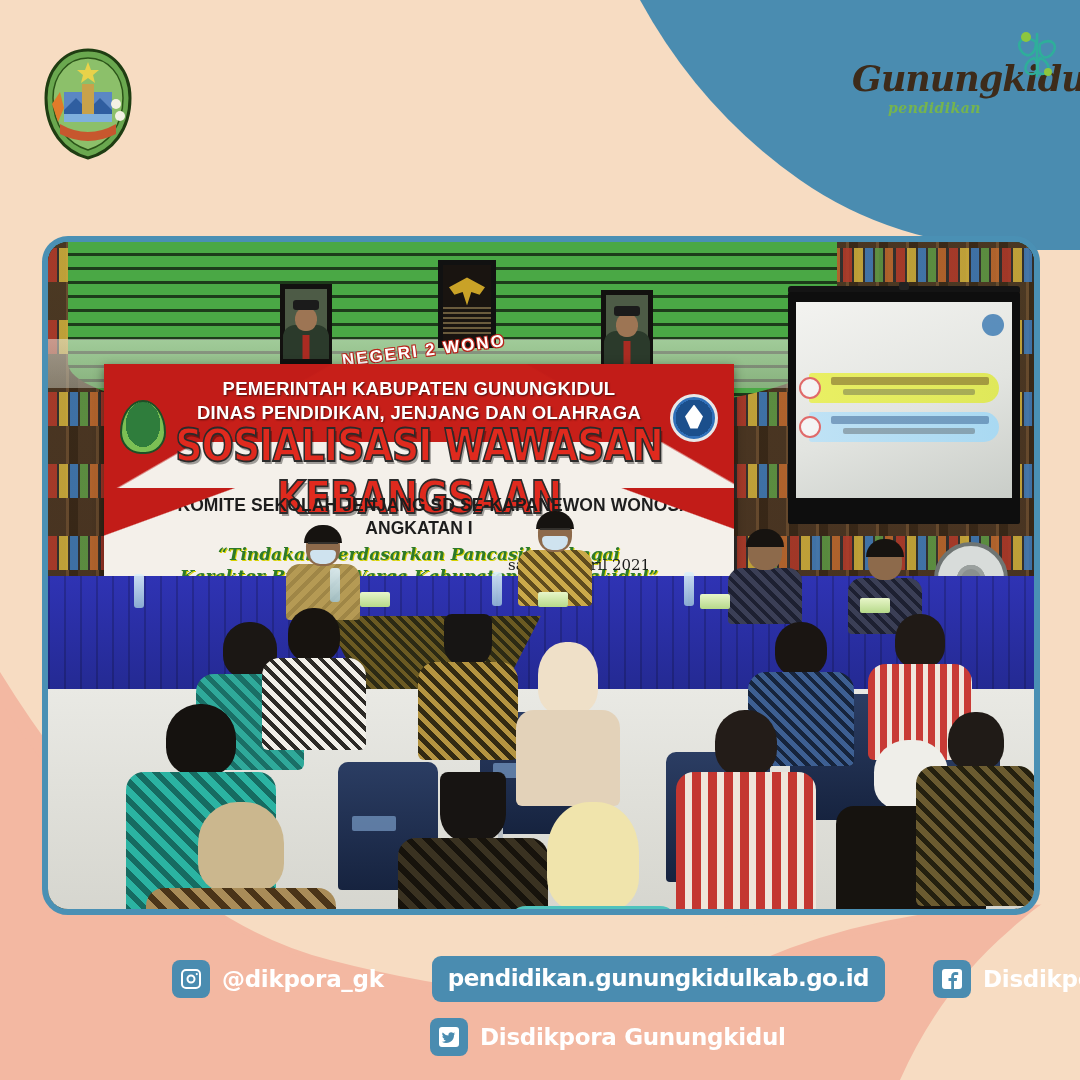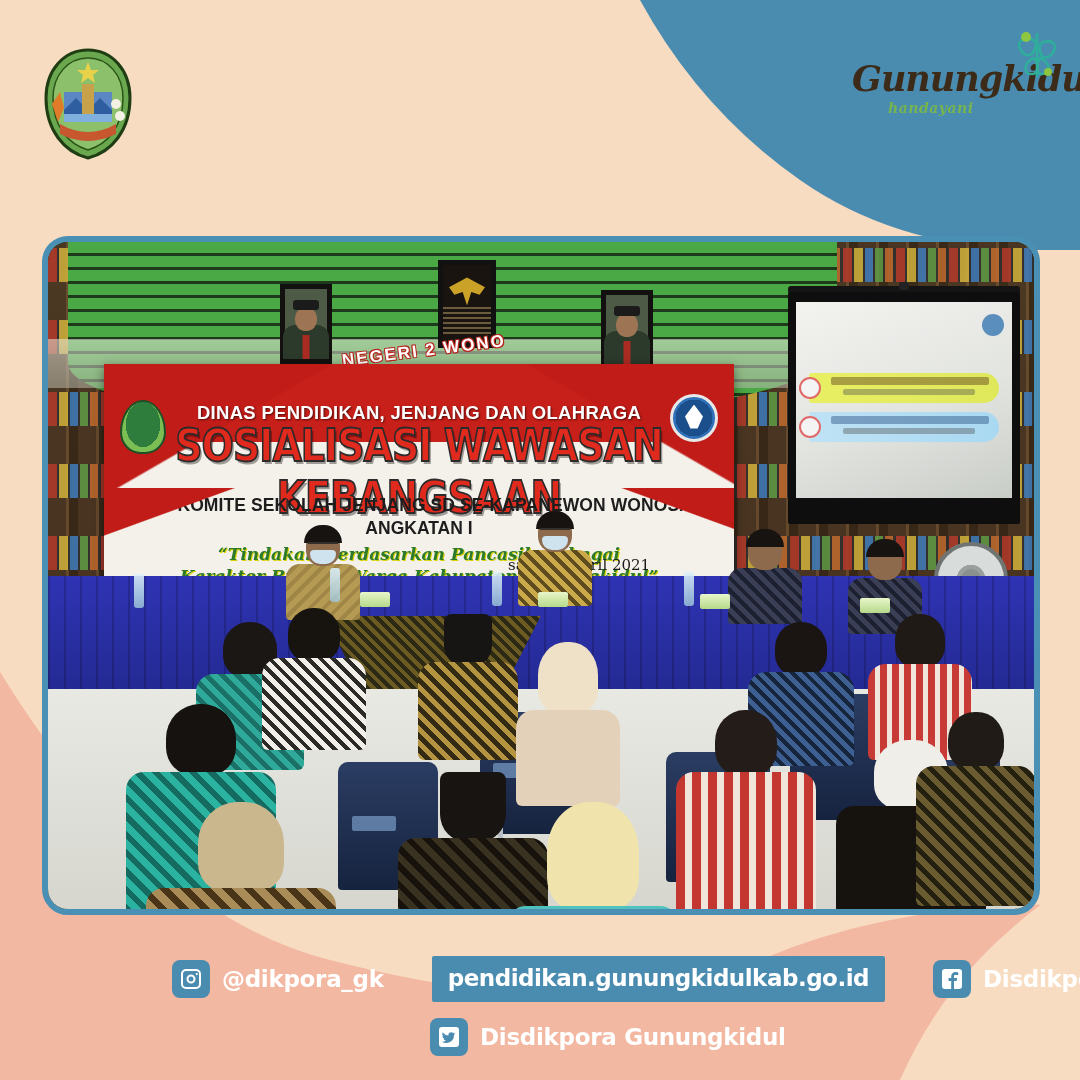--- a/index.html
+++ b/index.html
@@ -306,21 +306,21 @@
   .row1 { left:172px; top:26px; }
   .row2 { left:430px; top:88px; }
   .sicon {
     width:38px; height:38px; border-radius:8px; background:#4a8cb0;
     display:flex; align-items:center; justify-content:center; flex:0 0 auto;
   }
   .sicon svg { width:24px; height:24px; fill:#fff; }
   .slabel { color:#fff; font-size:23px; font-weight:bold; letter-spacing:-.3px;
     font-family:"DejaVu Sans", sans-serif; white-space:nowrap; }
   .urlpill {
-    background:#4a8cb0; color:#fff; padding:9px 16px 11px; border-radius:2px;
+    background:#4a8cb0; color:#fff; padding:9px 16px 11px; border-radius:9px;
     font-size:23px; font-weight:bold; letter-spacing:-.5px; white-space:nowrap;
     font-family:"DejaVu Sans", sans-serif;
   }
   .gap { width:24px; }
 </style>
 </head>
 <body>
 
 <svg id="bg" width="1080" height="1080" viewBox="0 0 1080 1080">
   <rect x="0" y="0" width="1080" height="1080" fill="#f7dcc2"></rect>
@@ -348,21 +348,21 @@
     <rect x="40" y="36" width="12" height="30" fill="#c8a24a"></rect>
     <path d="M18,76 Q46,92 74,76 L74,86 Q46,100 18,86 Z" fill="#c7572e"></path>
     <path d="M10,56 L18,44 L22,60 L16,74 Z" fill="#e07b2a"></path>
     <circle cx="74" cy="56" r="5" fill="#f3f1e4"></circle>
     <circle cx="78" cy="68" r="5" fill="#f3f1e4"></circle>
   </svg>
 
 
   <div class="gk-logo">
     <div class="gk-word">Gunungkidul</div>
-    <div class="gk-tag">handayani</div>
+    <div class="gk-tag">pendidikan</div>
     <svg class="gk-flower" viewBox="0 0 56 56">
       <g stroke="#2fae9b" stroke-width="2.6" fill="none" stroke-linecap="round">
         <path d="M30,14 C18,6 8,14 16,24 C22,31 30,26 30,14 Z"></path>
         <path d="M34,16 C46,8 54,18 45,27 C38,33 32,27 34,16 Z"></path>
         <path d="M28,30 C18,34 16,46 26,46 C33,46 33,36 28,30 Z"></path>
         <path d="M34,30 C44,34 46,46 36,46 C30,46 30,36 34,30 Z"></path>
         <path d="M31,6 L31,48"></path>
       </g>
       <circle cx="20" cy="9" r="5" fill="#8dc63f"></circle>
       <circle cx="42" cy="44" r="4" fill="#8dc63f"></circle>
@@ -421,20 +421,21 @@
         </div>
       </div>
     </div>
 
     <div class="fan"></div>
     <div class="fan-stand"></div>
 
     <div class="banner">
       <div class="b-logo-l"></div>
       <div class="b-logo-r"></div>
+      <div class="b-line1">PEMERINTAH KABUPATEN GUNUNGKIDUL</div>
       <div class="b-line2">DINAS PENDIDIKAN, JENJANG DAN OLAHRAGA</div>
       <div class="b-title">SOSIALISASI WAWASAN KEBANGSAAN</div>
       <div class="b-line3">BAGI KOMITE SEKOLAH JENJANG SD SE-KAPANEWON WONOSARI</div>
       <div class="b-line4">ANGKATAN I</div>
       <div class="b-quote1">“Tindakan Berdasarkan Pancasila sebagai</div>
       <div class="b-quote2">Karakter Budaya Warga Kabupaten Gunungkidul”</div>
     </div>
     <div class="b-date" style="position:absolute;left:460px;top:314px;">sari, 12 April 2021</div>
 
     <div class="table-top"></div>

